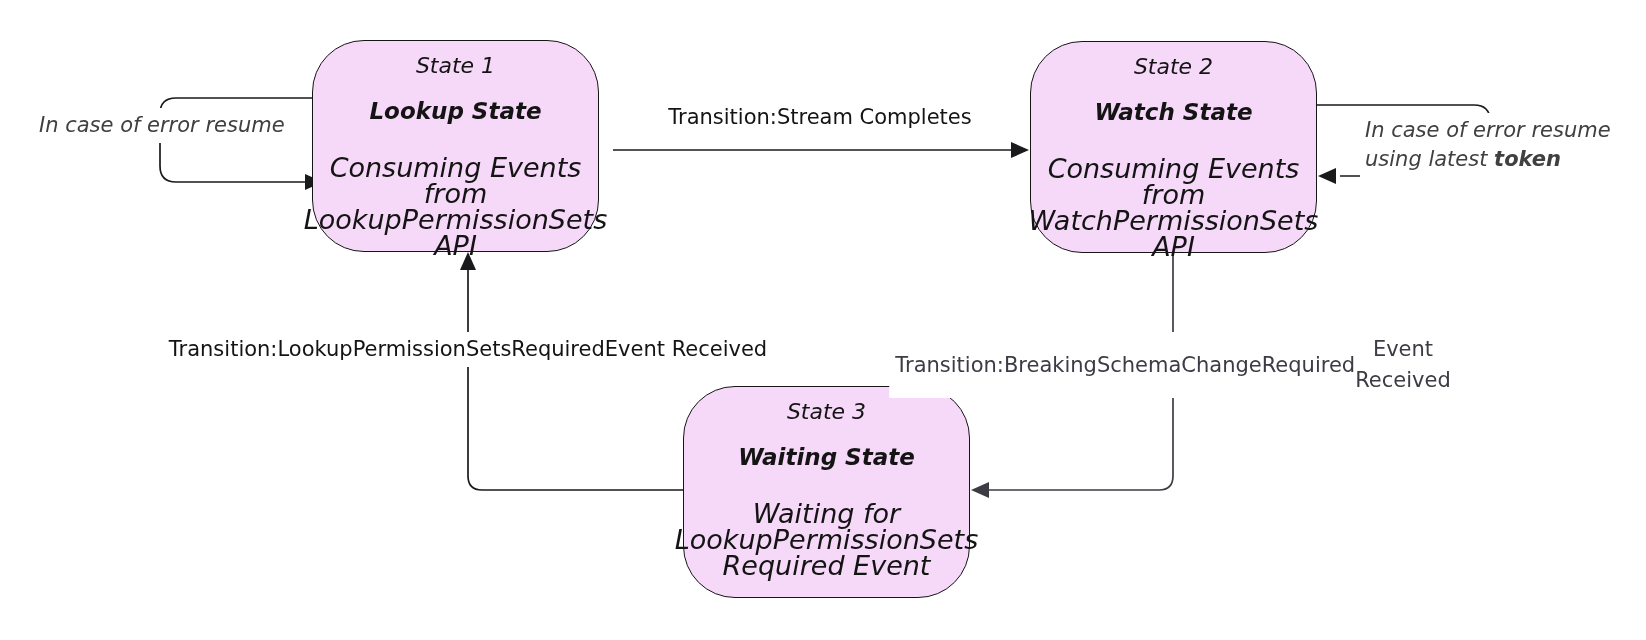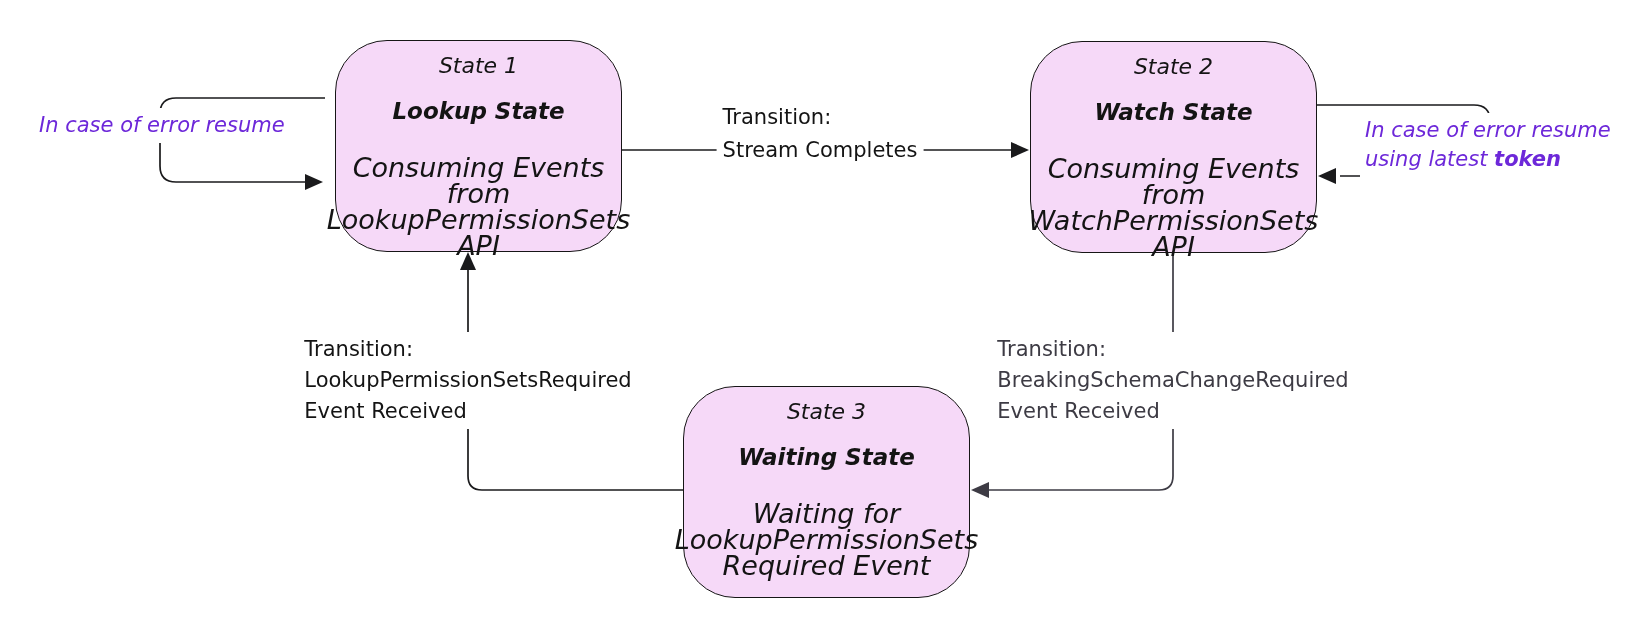--- a/index.html
+++ b/index.html
@@ -18,29 +18,29 @@
     background:#f6d9f8;border:1.6px solid #161616;border-radius:52px;
     display:flex;flex-direction:column;align-items:center;text-align:center;
     font-style:italic;padding-top:13px;
   }
   .state-number{font-size:22px;line-height:24px;}
   .state-name{font-size:23px;line-height:26px;font-weight:700;margin-top:20px;}
   .state-desc{margin-top:31px;font-size:27px;line-height:26px;display:flex;flex-direction:column;}
 
   .tlabel{
     position:absolute;z-index:2;transform:translateX(-50%);
-    display:flex;flex-direction:column;align-items:flex-start;text-align:center;
+    display:flex;flex-direction:row;align-items:center;text-align:center;
     font-size:21px;line-height:31px;background:#ffffff;padding:2px 6px;color:#141414;
   }
   .tlabel.mid{line-height:33px;}
   .tlabel.muted{color:#3d3b44;}
 
   .note{
     position:absolute;z-index:2;font-style:italic;font-size:21px;line-height:29px;
-    background:#ffffff;padding:3px 5px;color:#6d28d9;display:flex;flex-direction:column;
+    background:#ffffff;padding:3px 5px;color:#404040;display:flex;flex-direction:column;
   }
   .note b{font-weight:700;}
 </style>
 </head>
 <body>
 
 <div class="canvas">
 
   <svg class="wires" width="1646" height="640" viewBox="0 0 1646 640">
 
@@ -53,21 +53,21 @@
     <path class="wire" d="M 683 490 H 482 Q 468 490 468 476 V 269"></path>
     <polygon class="arrowhead" points="468,252 460,270 476,270"></polygon>
 
     <path class="wire" d="M 325 98 H 176 Q 160 98 160 114 V 166 Q 160 182 176 182 H 305"></path>
     <polygon class="arrowhead" points="323,182 305,174 305,190"></polygon>
 
     <path class="wire" d="M 1317 105 H 1474 Q 1490 105 1490 121 V 160 Q 1490 176 1474 176 H 1340"></path>
     <polygon class="arrowhead" points="1318,176 1336,168 1336,184"></polygon>
   </svg>
 
-  <div class="state" style="left:335px;top:40px;">
+  <div class="state" style="left:312px;top:40px;">
     <div class="state-number">State 1</div>
     <div class="state-name">Lookup State</div>
     <div class="state-desc">
       <span>Consuming Events from</span>
       <span>LookupPermissionSets</span>
       <span>API</span>
     </div>
   </div>
 
   <div class="state" style="left:1030px;top:41px;">

